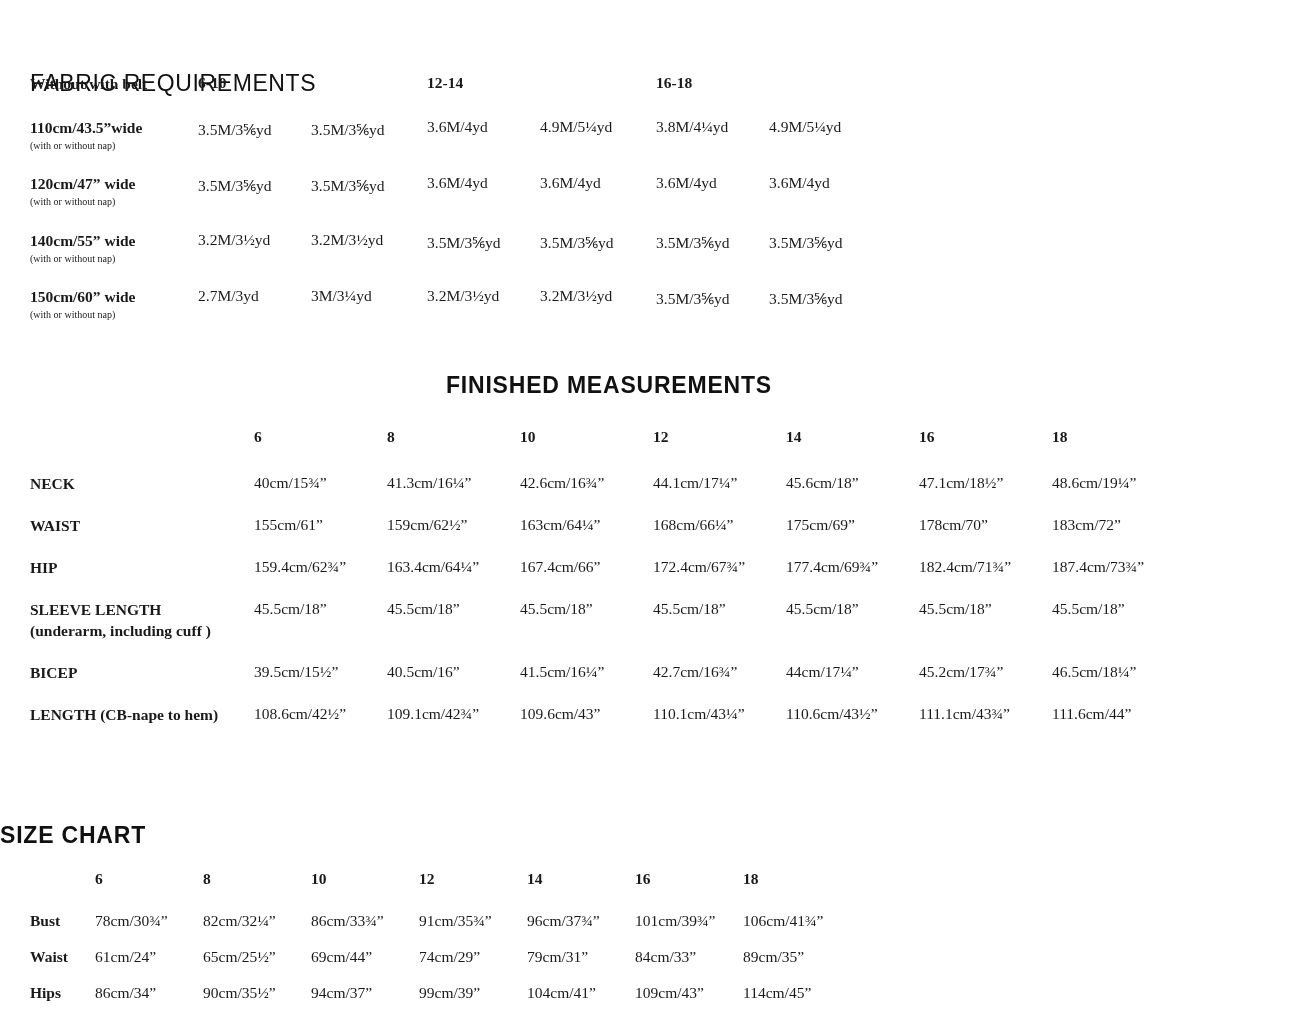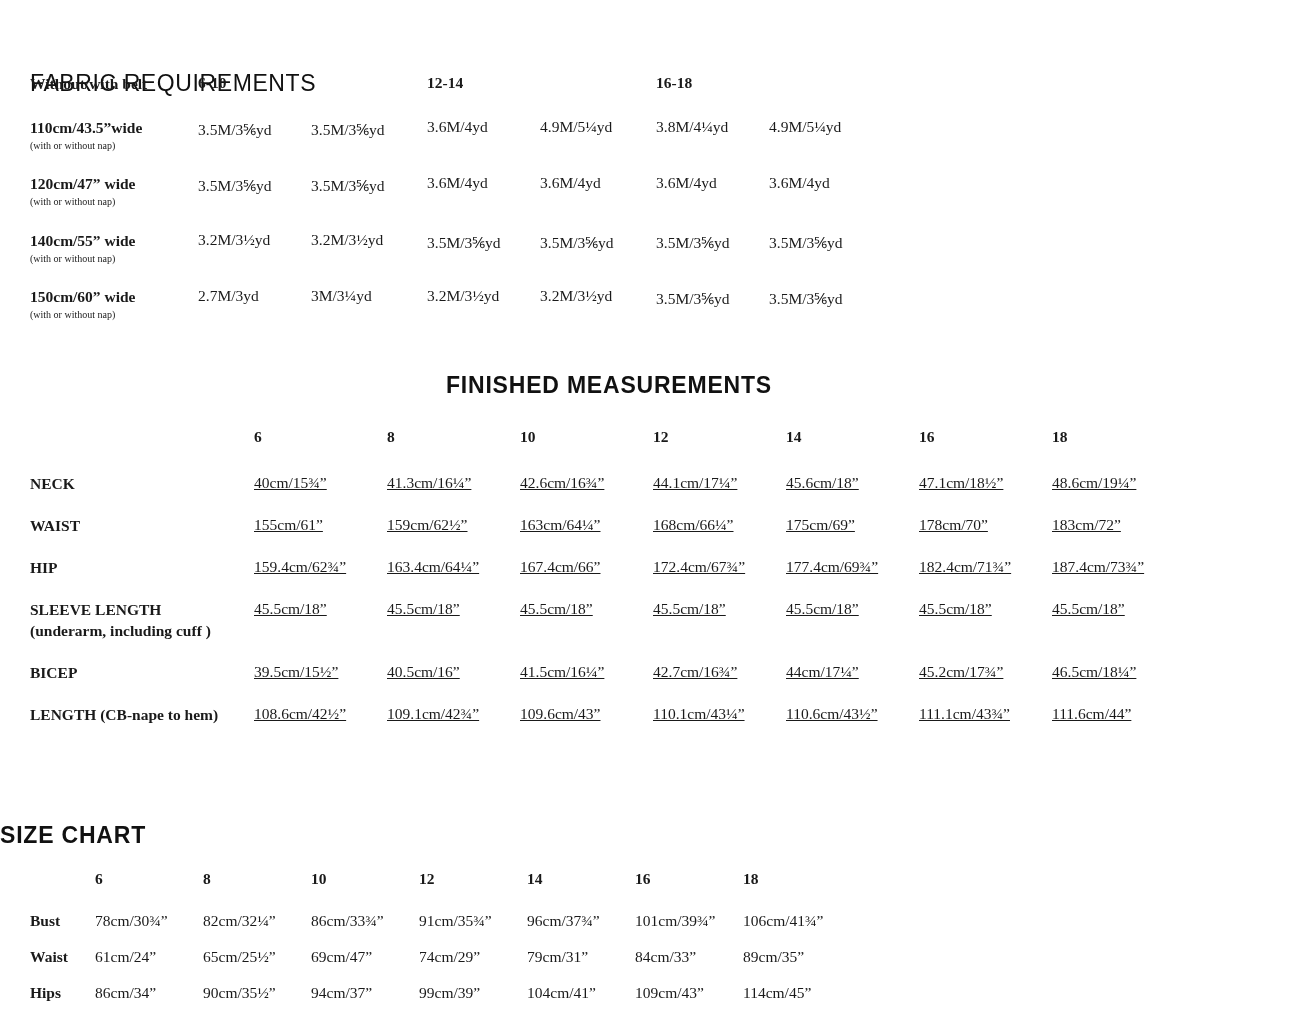--- a/index.html
+++ b/index.html
@@ -96,21 +96,20 @@
   table.fm .rowlbl {
     width: 224px;
     font-weight: bold;
     line-height: 1.35;
     padding-bottom: 21px;
   }
   table.fm td.val {
     width: 133px;
     white-space: nowrap;
     padding-bottom: 21px;
-    text-decoration: underline;
   }
   table.fm td.val.last { width: auto; }
 
   
   .sc-title {
     position: absolute;
     left: 0;
     right: 0;
     top: 822px;
     text-align: left;
@@ -327,21 +326,21 @@
       <td class="val">86cm/33¾”</td>
       <td class="val">91cm/35¾”</td>
       <td class="val">96cm/37¾”</td>
       <td class="val">101cm/39¾”</td>
       <td class="val">106cm/41¾”</td>
     </tr>
     <tr>
       <td class="rowlbl">Waist</td>
       <td class="val">61cm/24”</td>
       <td class="val">65cm/25½”</td>
-      <td class="val">69cm/47”</td>
+      <td class="val">69cm/44”</td>
       <td class="val">74cm/29”</td>
       <td class="val">79cm/31”</td>
       <td class="val">84cm/33”</td>
       <td class="val">89cm/35”</td>
     </tr>
     <tr>
       <td class="rowlbl">Hips</td>
       <td class="val">86cm/34”</td>
       <td class="val">90cm/35½”</td>
       <td class="val">94cm/37”</td>

